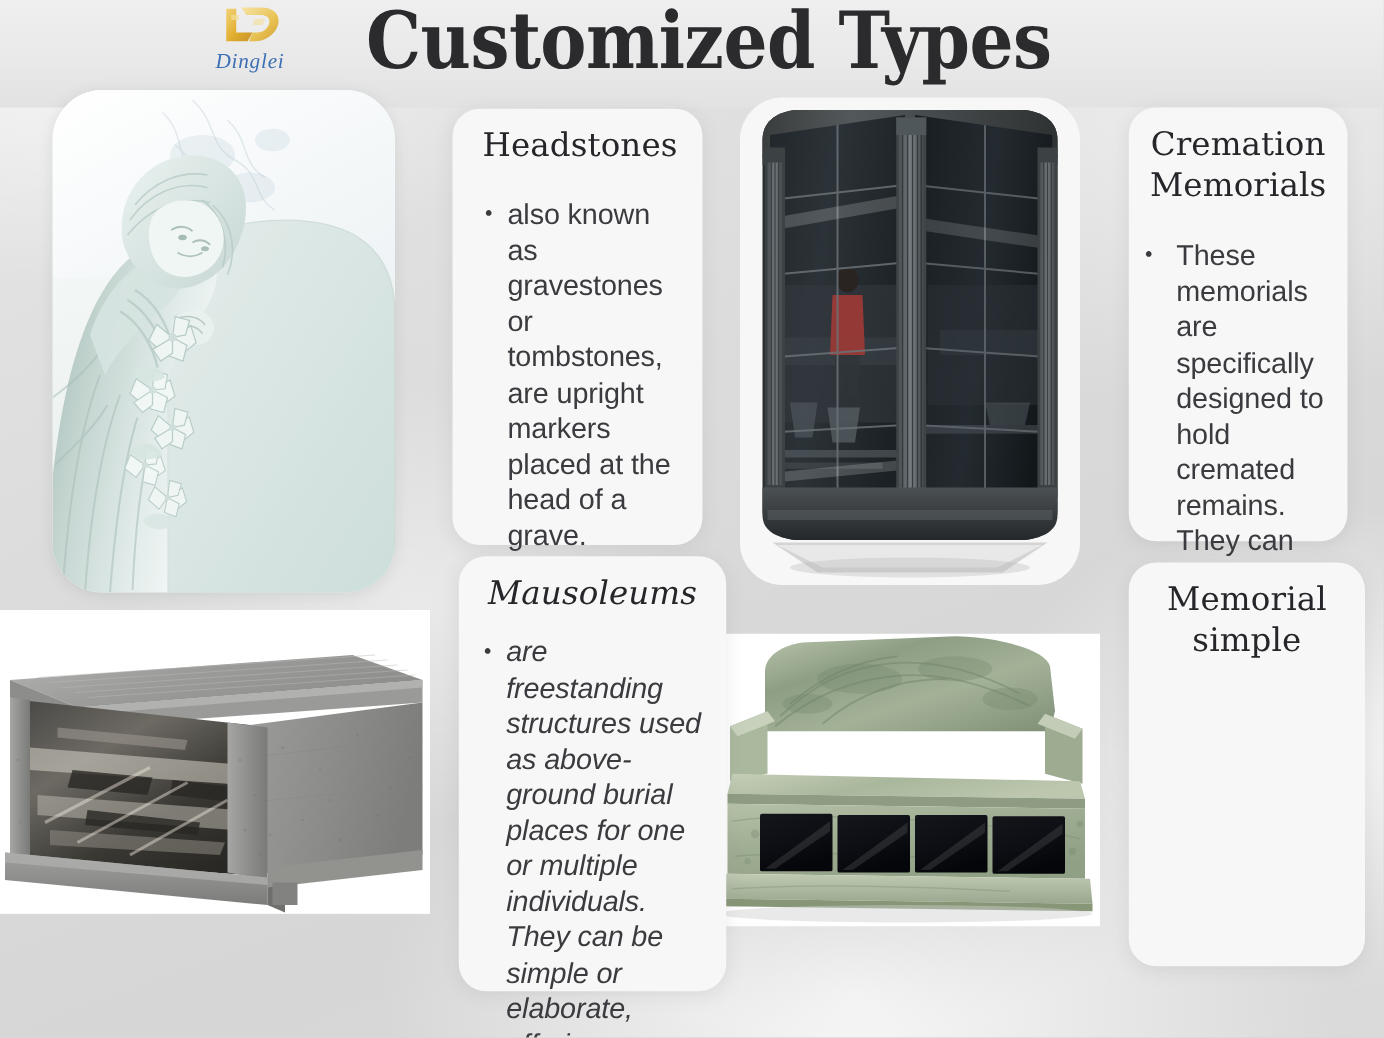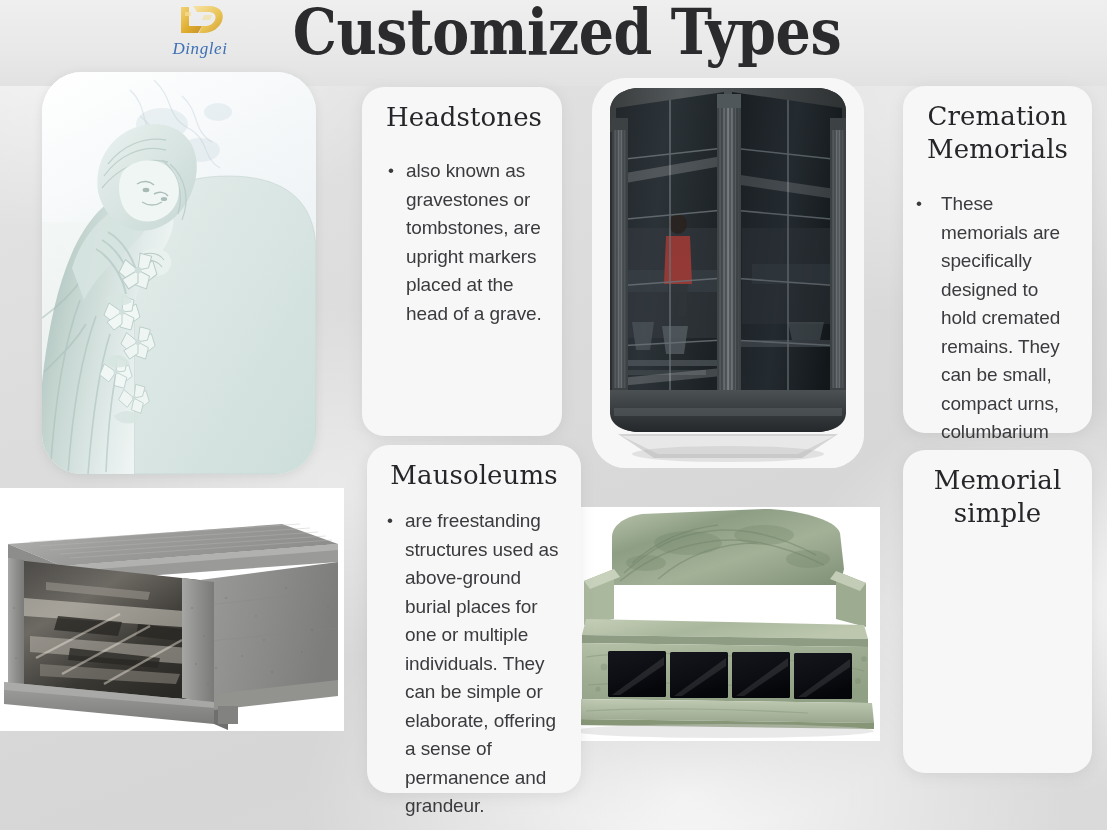--- a/index.html
+++ b/index.html
@@ -134,43 +134,43 @@
     font-weight: 400;
     font-size: 26px;
     line-height: 32px;
     color: #26262a;
     text-align: center;
     letter-spacing: 0.1px;
   }
   .card-body {
     margin-top: 10px;
     font-family: "Liberation Sans", sans-serif;
-    font-size: 19px;
+    font-size: 23px;
     line-height: 28.5px;
     color: #3b3b3f;
     letter-spacing: -0.1px;
   }
   .card-body ul { list-style: none; }
   .card-body li {
     position: relative;
     padding-left: 20px;
   }
   .card-body li::before {
     content: "\2022";
     position: absolute;
     left: 2px;
     top: -0.5px;
     font-size: 17px;
     color: #3b3b3f;
   }
 
   
   #card-headstones   { left: 362px;  top: 87px;  width: 200px; height: 349px; padding-left: 20px; }
-  #card-cremation    { left: 903px;  top: 86px;  width: 189px; height: 347px; }
-  #card-mausoleums   { left: 367px;  top: 445px; width: 214px; height: 348px; }
+  #card-cremation    { left: 903px;  top: 86px;  width: 175px; height: 347px; }
+  #card-mausoleums   { left: 367px;  top: 445px; width: 214px; height: 348px; font-style: italic; }
   #card-bench        { left: 903px;  top: 450px; width: 189px; height: 323px; }
 
   #card-headstones .card-body  { margin-top: 24px; }
   #card-cremation  .card-body  { margin-top: 24px; }
   #card-mausoleums .card-body  { margin-top: 16px; }
   #card-bench      .card-body  { margin-top: 8px; }
 
   #card-cremation .card-title,
   #card-bench .card-title { line-height: 33px; }
 

